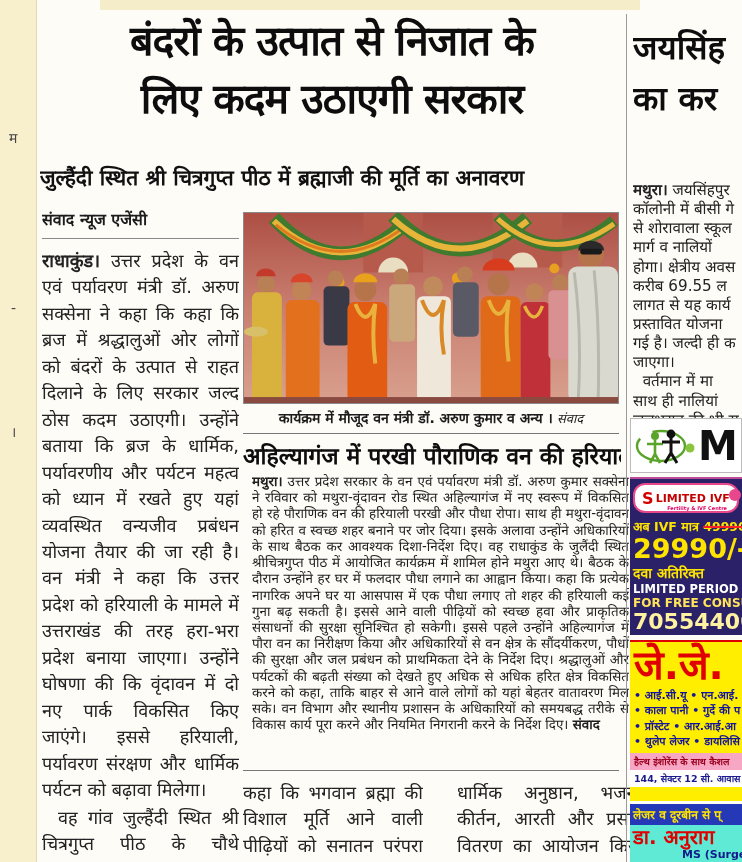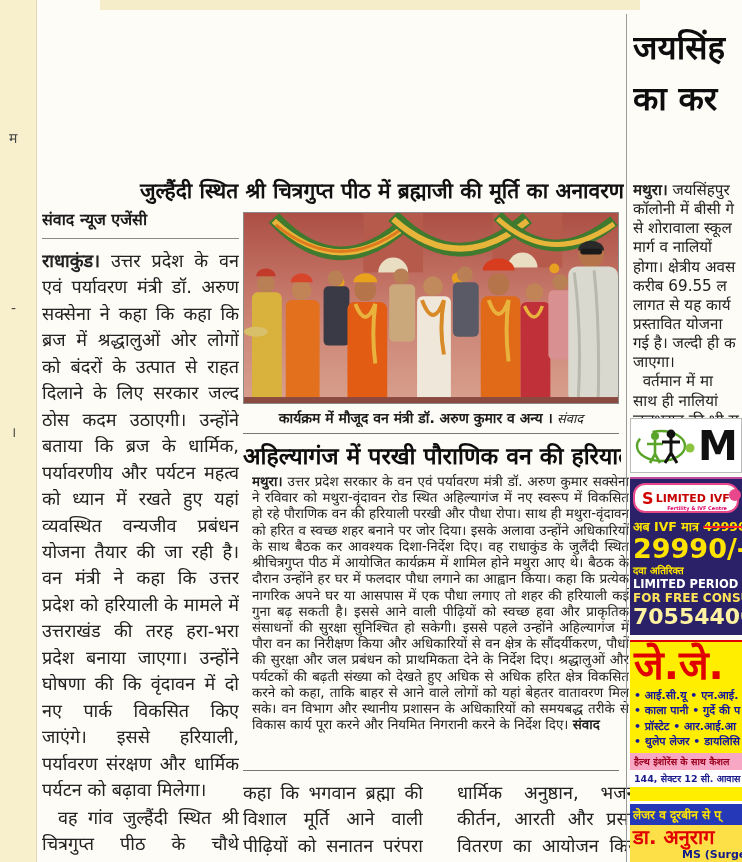--- a/index.html
+++ b/index.html
@@ -9,21 +9,21 @@
 
   
   #left-strip{left:0;top:0;width:36px;height:862px;background:#f8efcd;border-right:1px solid #e3d9b2;}
   .edge-frag{position:absolute;color:#444;font-size:14px;}
 
   #top-bar{left:100px;top:0;width:540px;height:10px;background:#f5edc9;}
 
   
   #headline{left:40px;top:12px;width:584px;height:148px;text-align:center;font-weight:800;color:#0d0d0d;
             font-size:41px;line-height:1.42;letter-spacing:-1px;white-space:nowrap;overflow:hidden;}
-  #subheadline{left:40px;top:176px;width:584px;height:34px;text-align:right;font-weight:700;
+  #subheadline{left:40px;top:163px;width:584px;height:34px;text-align:left;font-weight:700;
                font-size:21px;white-space:nowrap;overflow:hidden;color:#111;}
 
   
   #left-col{left:42px;top:208px;width:197px;height:652px;overflow:hidden;}
   #byline{font-weight:700;font-size:16px;padding-bottom:8px;border-bottom:1px solid #8a8a8a;margin-bottom:9px;}
   .bodytext{font-size:18px;line-height:1.47;text-align:justify;color:#222;}
   .lead{font-weight:700;}
   #para2{text-indent:16px;margin-top:1px;}
 
   
@@ -60,55 +60,59 @@
               border-top:2px solid #c04a9a;padding:4px 3px;}
   .s-header{background:#fff;border:2px solid #e8488b;border-radius:12px;height:26px;display:flex;align-items:center;
             justify-content:center;gap:2px;position:relative;}
   .s-logo{color:#d40000;font-weight:800;font-size:16px;}
   .s-name{color:#c50000;font-weight:800;font-size:11px;letter-spacing:0;}
   .s-tag{position:absolute;bottom:0px;right:10px;color:#d06;font-size:5px;font-weight:700;}
   .s-dot{position:absolute;right:-4px;top:4px;width:12px;height:12px;border-radius:50%;background:#e8488b;}
   .s-offer{color:#ffe400;font-weight:800;font-size:12.5px;margin-top:5px;white-space:nowrap;}
   .s-old{text-decoration:line-through;text-decoration-color:#ff2222;text-decoration-thickness:2px;}
   .s-price{color:#ffe400;font-weight:800;font-size:27px;line-height:1.05;white-space:nowrap;}
-  .s-note{color:#ffe400;font-weight:700;font-size:10px;}
+  .s-note{color:#ffe400;font-weight:700;font-size:14px;}
   .s-l1{color:#fff;font-weight:800;font-size:11.5px;white-space:nowrap;}
   .s-l2{color:#ffe45a;font-weight:800;font-size:12px;white-space:nowrap;}
   .s-phone{color:#fff2a0;font-weight:800;font-size:22px;line-height:1.1;white-space:nowrap;}
 
   
   #jj-ad{left:630px;top:640px;width:112px;height:161px;background:#ffee00;overflow:hidden;box-sizing:border-box;
          border-top:2px solid #e00000;padding:2px 4px 0 4px;}
   .jj-title{color:#e00000;font-weight:800;font-size:40px;line-height:1.05;white-space:nowrap;}
   .jj-bullets{color:#15159b;font-weight:700;font-size:11px;line-height:1.4;white-space:pre;margin-top:2px;}
   .jj-pink{background:#f7a7c3;color:#9c0020;font-weight:700;font-size:9.5px;white-space:nowrap;
            margin:3px -4px 0 -4px;padding:2px 4px;}
   .jj-addr{background:#ffffff;color:#1a1a8c;font-weight:700;font-size:9.5px;white-space:nowrap;
            margin:0 -4px;padding:2px 4px;}
 
   
-  #anurag-ad{left:630px;top:804px;width:112px;height:58px;background:#fde047;overflow:hidden;box-sizing:border-box;}
+  #anurag-ad{left:630px;top:804px;width:112px;height:58px;background:#5eead4;overflow:hidden;box-sizing:border-box;}
   .an-band{background:#2438b8;color:#ffe400;font-weight:800;font-size:12px;padding:2px 3px;white-space:nowrap;}
   .an-name{color:#e00000;font-weight:800;font-size:20px;line-height:1.1;white-space:nowrap;padding:1px 3px 0 3px;}
   .an-deg{color:#101a8a;font-weight:700;font-size:11px;white-space:nowrap;padding-left:4px;margin-left:48px;}
   .an-spec{color:#d40000;font-weight:700;font-size:10.5px;white-space:nowrap;padding-left:2px;}
 </style>
 </head>
 <body>
 
 <div id="page">
 
   <div id="left-strip" class="abs">
     <span class="edge-frag" style="left:9px;top:128px;">म</span>
     <span class="edge-frag" style="left:11px;top:300px;">-</span>
     <span class="edge-frag" style="left:11px;top:422px;">।</span>
   </div>
 
   <div id="top-bar" class="abs"></div>
 
+  <div id="headline" class="abs">
+    <div>बंदरों के उत्पात से निजात के</div>
+    <div>लिए कदम उठाएगी सरकार</div>
+  </div>
   <div id="subheadline" class="abs">जुल्हैंदी स्थित श्री चित्रगुप्त पीठ में ब्रह्माजी की मूर्ति का अनावरण</div>
 
   <div id="left-col" class="abs">
     <div id="byline">संवाद न्यूज एजेंसी</div>
     <div class="bodytext"><span class="lead">राधाकुंड।</span><span> उत्तर प्रदेश के वन एवं पर्यावरण मंत्री डॉ. अरुण सक्सेना ने कहा कि कहा कि ब्रज में श्रद्धालुओं ओर लोगों को बंदरों के उत्पात से राहत दिलाने के लिए सरकार जल्द ठोस कदम उठाएगी। उन्होंने बताया कि ब्रज के धार्मिक, पर्यावरणीय और पर्यटन महत्व को ध्यान में रखते हुए यहां व्यवस्थित वन्यजीव प्रबंधन योजना तैयार की जा रही है। वन मंत्री ने कहा कि उत्तर प्रदेश को हरियाली के मामले में उत्तराखंड की तरह हरा-भरा प्रदेश बनाया जाएगा। उन्होंने घोषणा की कि वृंदावन में दो नए पार्क विकसित किए जाएंगे। इससे हरियाली, पर्यावरण संरक्षण और धार्मिक पर्यटन को बढ़ावा मिलेगा।</span></div>
     <div class="bodytext" id="para2">वह गांव जुल्हैंदी स्थित श्री चित्रगुप्त पीठ के चौथे वार्षिकोत्सव पर रविवार को 51 फीट ऊंची भगवान ब्रह्माजी की भव्य मूर्ति का अनावरण समारोह में पहुंचे थे। मूर्ति का अनावरण स्वामी सच्चिदानंद चित्रगुप्त महाराज, वन मंत्री डॉ. अरुण सक्सेना, उत्तराखंड के जल मंत्री दिनेश आर्य की उपस्थिति में हुआ। मयंक सक्सेना ने मंत्री व साधु-संतों का स्वागत किया। स्वामी सच्चिदानंद चित्रगुप्त महाराज ने</div>
   </div>
 
   <div id="photo-box" class="abs">
     <svg viewBox="0 0 376 192" preserveAspectRatio="none">

